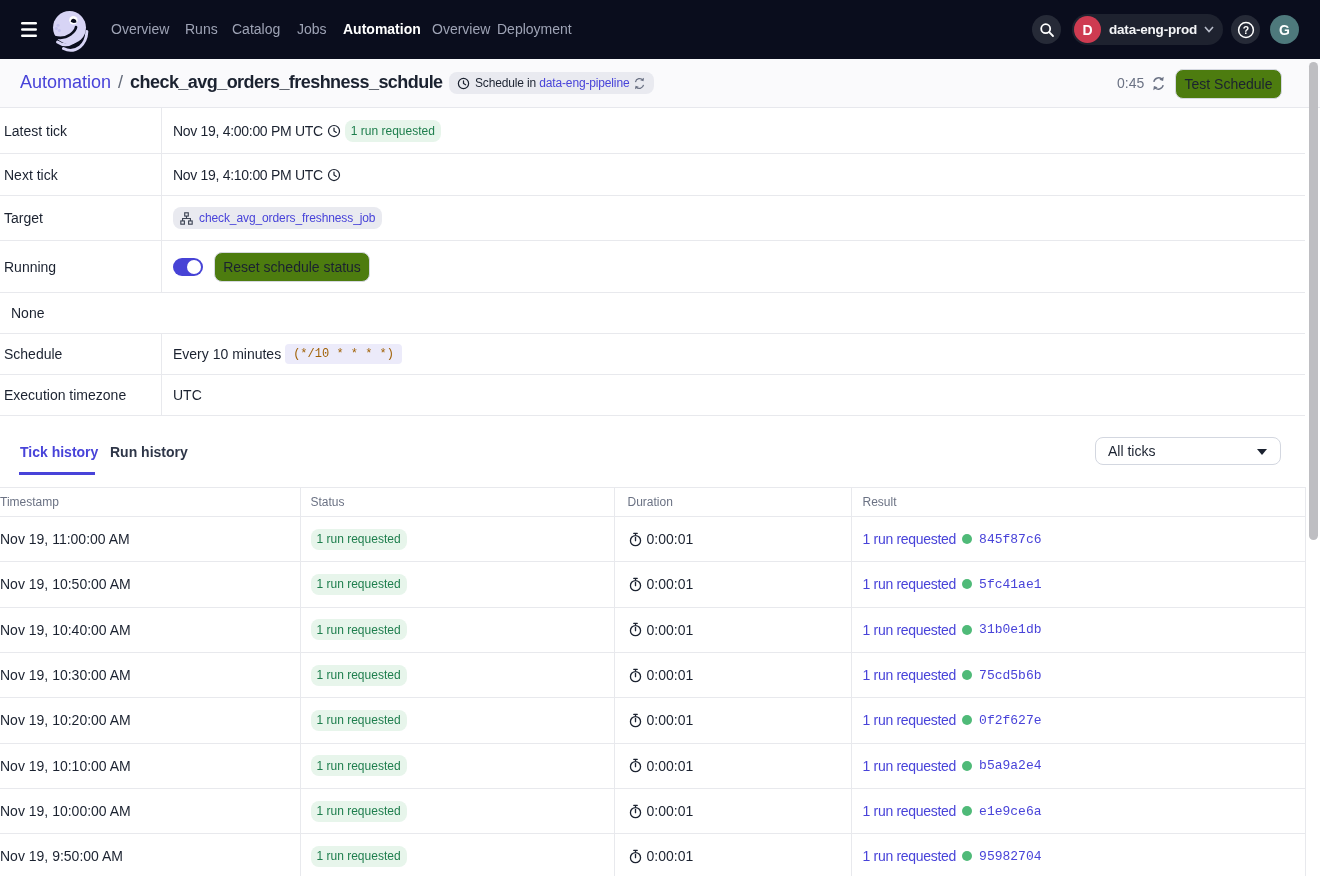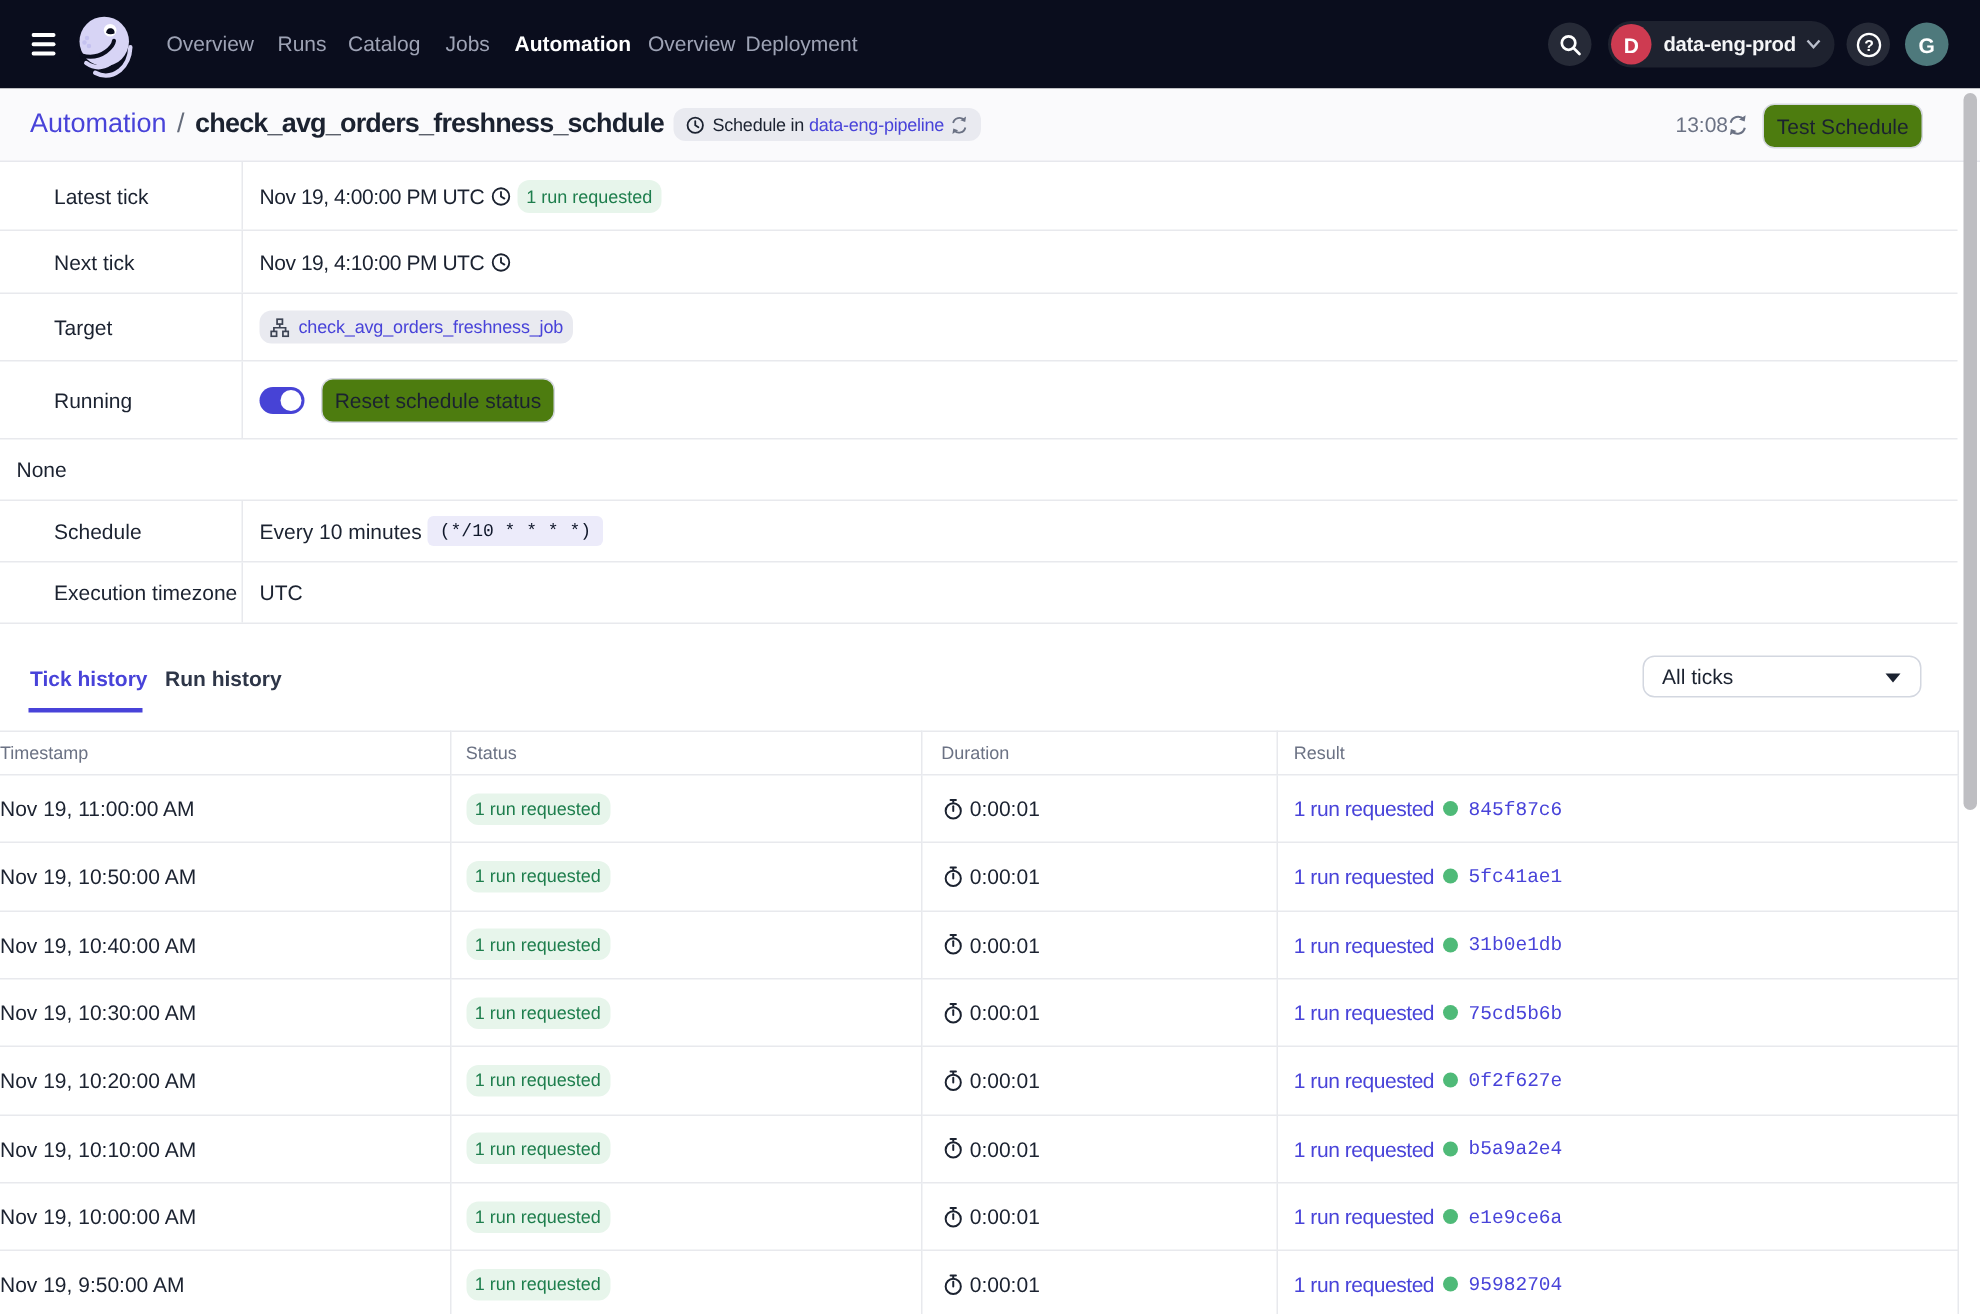--- a/index.html
+++ b/index.html
@@ -25,27 +25,27 @@
   .bc b { font-weight:700; color:#1B2230; letter-spacing:-0.55px; }
   .schedpill { position:absolute; left:449px; top:13px; height:22px; border-radius:8px; background:#E9EAF0; display:flex; align-items:center; padding:0 8px; font-size:12px; color:#1B2230; letter-spacing:-0.15px; }
   .schedpill a { color:#4843D9; text-decoration:none; }
   .timer { position:absolute; left:1117px; top:0; height:47px; display:flex; align-items:center; color:#6B7284; font-size:14px; }
   .btn { position:absolute; background:#4d7c0f; border:1px solid #D5D8E0; border-radius:8px; font-size:14px; color:#1B2230; display:flex; align-items:center; justify-content:center; font-family:"Liberation Sans",sans-serif; }
   .testbtn { left:1175px; top:10px; width:107px; height:30px; }
 
   
   .props { position:absolute; top:108px; left:0; width:1305px; }
   .prow { display:flex; border-bottom:1px solid #E8E9ED; align-items:stretch; }
-  .prow .lab { width:162px; border-right:1px solid #E8E9ED; padding-left:36px; display:flex; align-items:center; font-size:14px; color:#1B2230; flex:none; }
+  .prow .lab { width:162px; border-right:1px solid #E8E9ED; padding-left:4px; display:flex; align-items:center; font-size:14px; color:#1B2230; flex:none; }
   .prow .val { flex:1; padding-left:11px; display:flex; align-items:center; font-size:14px; color:#1B2230; }
   .dt { letter-spacing:-0.3px; }
   .tag-green { display:inline-flex; align-items:center; height:22px; padding:0 6px; border-radius:8px; background:#E7F5EB; color:#1E7E4D; font-size:12px; }
   .tag-gray { display:inline-flex; align-items:center; height:22px; padding:0 7px; border-radius:8px; background:#E9EAF0; font-size:12px; letter-spacing:-0.1px; }
   .tag-gray a { color:#4843D9; text-decoration:none; }
-  .cron { display:inline-flex; align-items:center; height:20px; padding:0 8px; border-radius:4px; background:#ECEBFA; font-family:"Liberation Mono",monospace; font-size:12px; color:#0f172a; }
+  .cron { display:inline-flex; align-items:center; height:20px; padding:0 8px; border-radius:4px; background:#ECEBFA; font-family:"Liberation Mono",monospace; font-size:12px; color:#a16207; }
   .switch { width:30px; height:18px; border-radius:9px; background:#4743D6; position:relative; }
   .switch:after { content:""; position:absolute; right:2px; top:2px; width:14px; height:14px; border-radius:50%; background:#fff; }
   .resetbtn { position:relative; margin-left:11px; width:156px; height:30px; }
 
   
   .tabs { position:absolute; top:415px; left:0; width:1320px; height:72px; }
   .tab1 { position:absolute; left:20px; top:29px; font-size:14px; font-weight:700; color:#4843D9; }
   .tabline { position:absolute; left:19px; top:57px; width:76px; height:3px; background:#4843D9; }
   .tab2 { position:absolute; left:110px; top:29px; font-size:14px; font-weight:700; color:#2E3648;text-align:right; }
   .select { position:absolute; left:1095px; top:22px; width:186px; height:28px; border:1px solid #D3D7E0; border-radius:8px; background:#fff; display:flex; align-items:center; padding-left:12px; font-size:14px; color:#1B2230; }
@@ -135,21 +135,21 @@
       <a>data-eng-pipeline</a>
     <svg width="13" height="13" viewBox="0 0 16 16" style="margin-left:4px">
         <g stroke="#6B7284" stroke-width="1.5" fill="none">
           <path d="M3 6.2 A5.3 5.3 0 0 1 12.3 3.9"></path>
           <path d="M13 9.8 A5.3 5.3 0 0 1 3.7 12.1"></path>
         </g>
         <path d="M13.6 0.9 L12.9 5.3 L8.9 3.9 Z" fill="#6B7284"></path>
         <path d="M2.4 15.1 L3.1 10.7 L7.1 12.1 Z" fill="#6B7284"></path>
       </svg>
   </div>
-  <div class="timer">13:08</div>
+  <div class="timer">0:45</div>
   <svg class="abs" style="left:1151px;top:17px" width="15" height="15" viewBox="0 0 16 16">
       <g stroke="#6B7284" stroke-width="1.5" fill="none">
         <path d="M3 6.2 A5.3 5.3 0 0 1 12.3 3.9"></path>
         <path d="M13 9.8 A5.3 5.3 0 0 1 3.7 12.1"></path>
       </g>
       <path d="M13.6 0.9 L12.9 5.3 L8.9 3.9 Z" fill="#6B7284"></path>
       <path d="M2.4 15.1 L3.1 10.7 L7.1 12.1 Z" fill="#6B7284"></path>
     </svg>
   <div class="btn testbtn">Test Schedule</div>
 </div>

